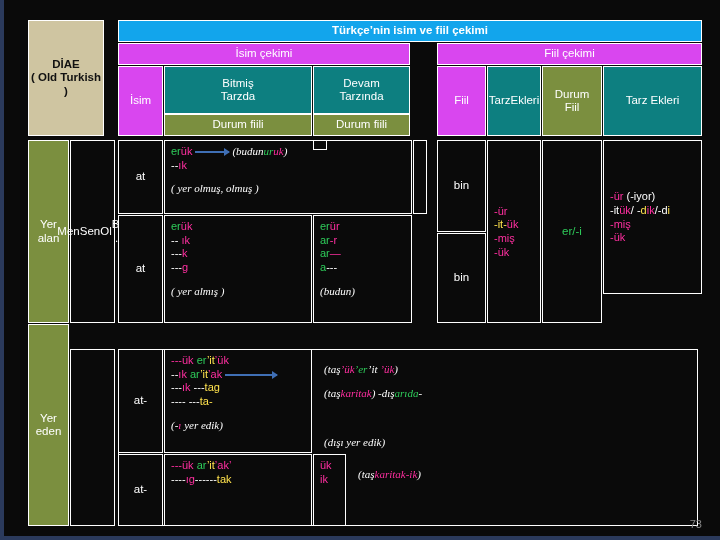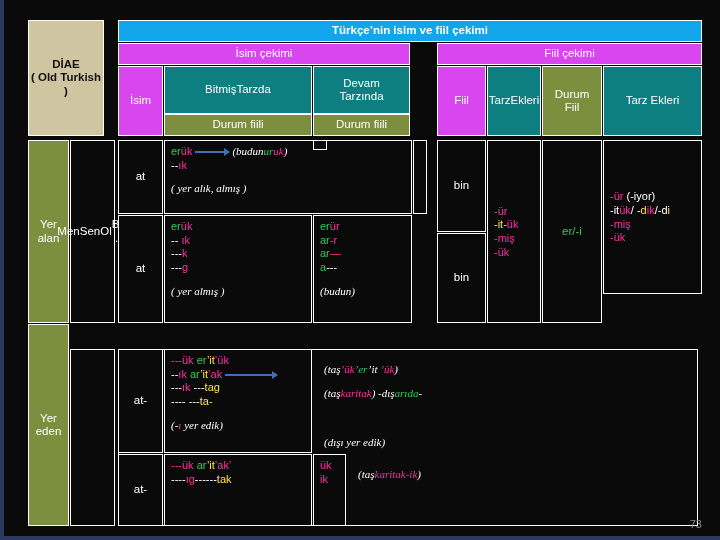--- a/index.html
+++ b/index.html
@@ -49,21 +49,21 @@
   <div class="cell bx tan" style="left:28px;top:20px;width:76px;height:116px;flex-direction:column;">
     <span class="hdr">DİAE</span>
     <span class="hdr">( Old Turkish )</span>
   </div>
 
   <div class="cell bx pink hdr2" style="left:118px;top:43px;width:292px;height:22px;">İsim çekimi</div>
   <div class="cell bx pink hdr2" style="left:437px;top:43px;width:265px;height:22px;">Fiil çekimi</div>
 
   <div class="cell bx pink hdr2" style="left:118px;top:66px;width:45px;height:70px;">İsim</div>
 
-  <div class="cell bx teal hdr2" style="left:164px;top:66px;width:148px;height:48px;">
+  <div class="cell bx teal hdr2" style="left:164px;top:66px;width:148px;height:48px;flex-direction:column;">
     <span>Bitmiş</span>
     <span>Tarzda</span>
   </div>
   <div class="cell bx olive hdr2" style="left:164px;top:114px;width:148px;height:22px;">Durum fiili</div>
 
   <div class="cell bx teal hdr2" style="left:313px;top:66px;width:97px;height:48px;flex-direction:column;">
     <span>Devam</span>
     <span>Tarzında</span>
   </div>
   <div class="cell bx olive hdr2" style="left:313px;top:114px;width:97px;height:22px;">Durum fiili</div>
@@ -98,21 +98,21 @@
 
   <div class="cell bx dark hdr2" style="left:118px;top:140px;width:45px;height:74px;">at</div>
 
   <div class="cell bx dark body-cell stack" style="left:164px;top:140px;width:248px;height:74px;">
     <div class="ln">
       <span class="g">er</span><span class="p">ük</span><span class="arrow" style="width:34px;"></span><span class="it w">(budun</span><span class="it g">ur</span><span class="it p">uk</span><span class="it w">)</span>
     </div>
     <div class="ln">
       <span class="w">--</span><span class="p">ık</span>
     </div>
-    <div class="ln it w">( yer alık, almış )</div>
+    <div class="ln it w">( yer olmuş, olmuş )</div>
   </div>
 
   <div class="cell bx dark body-cell" style="left:413px;top:140px;width:0px;height:74px;"></div>
   <div class="cell bx dark body-cell" style="left:313px;top:140px;width:0;height:0;"></div>
 
   <div class="cell bx dark hdr2" style="left:118px;top:215px;width:45px;height:108px;">at</div>
 
   <div class="cell bx dark body-cell stack" style="left:164px;top:215px;width:148px;height:108px;">
     <div class="ln">
       <span class="g">er</span><span class="p">ük</span>

